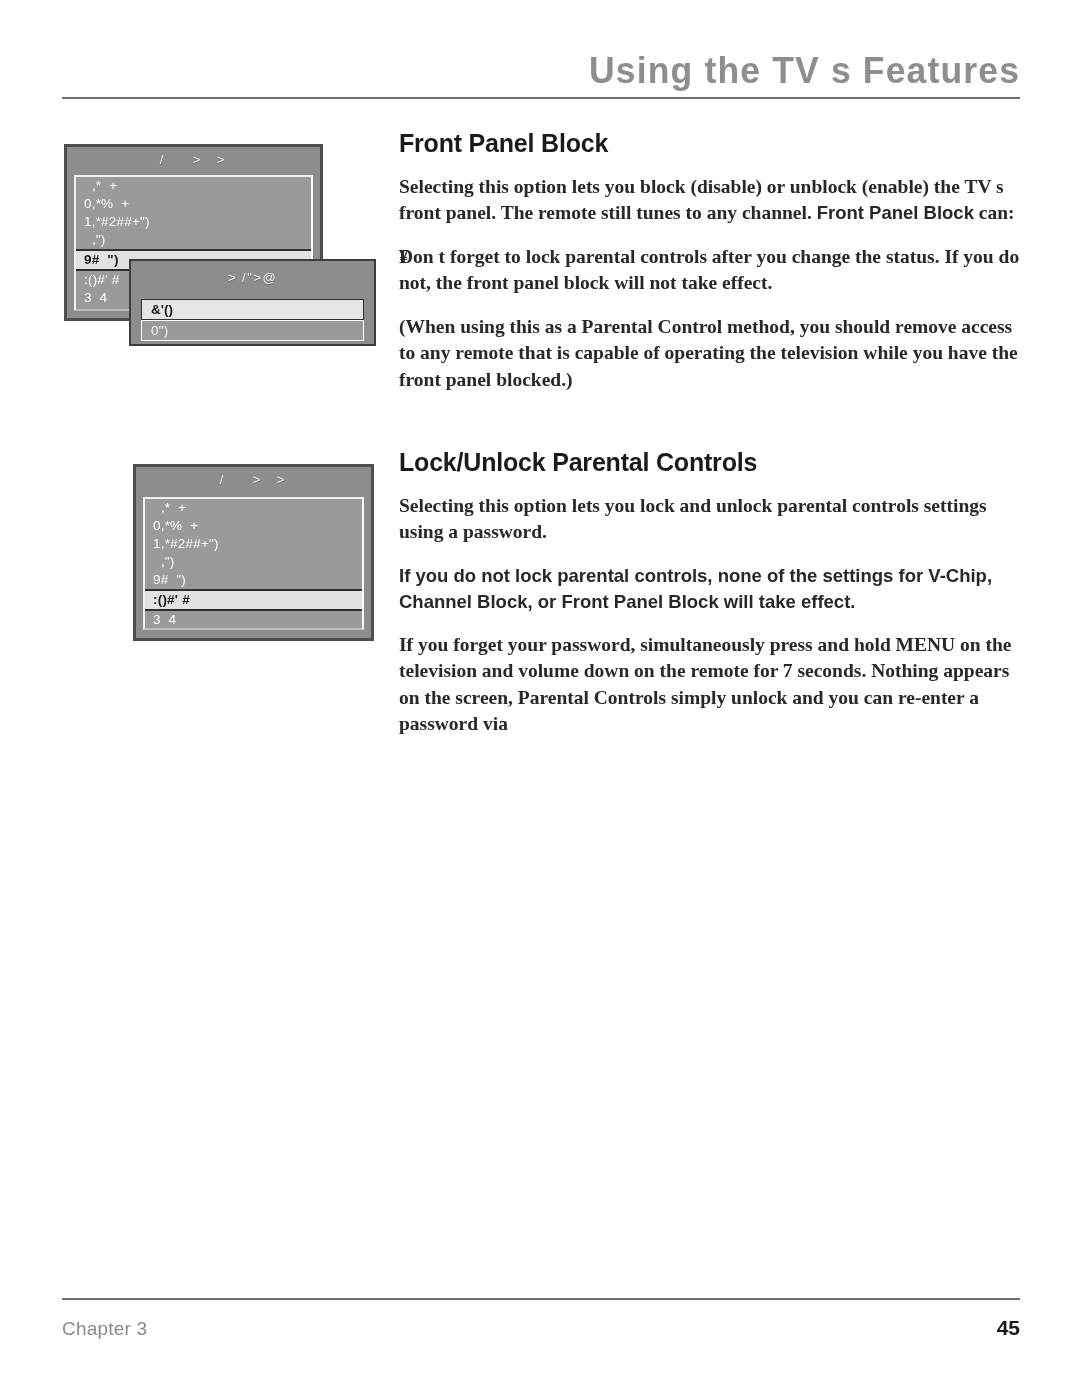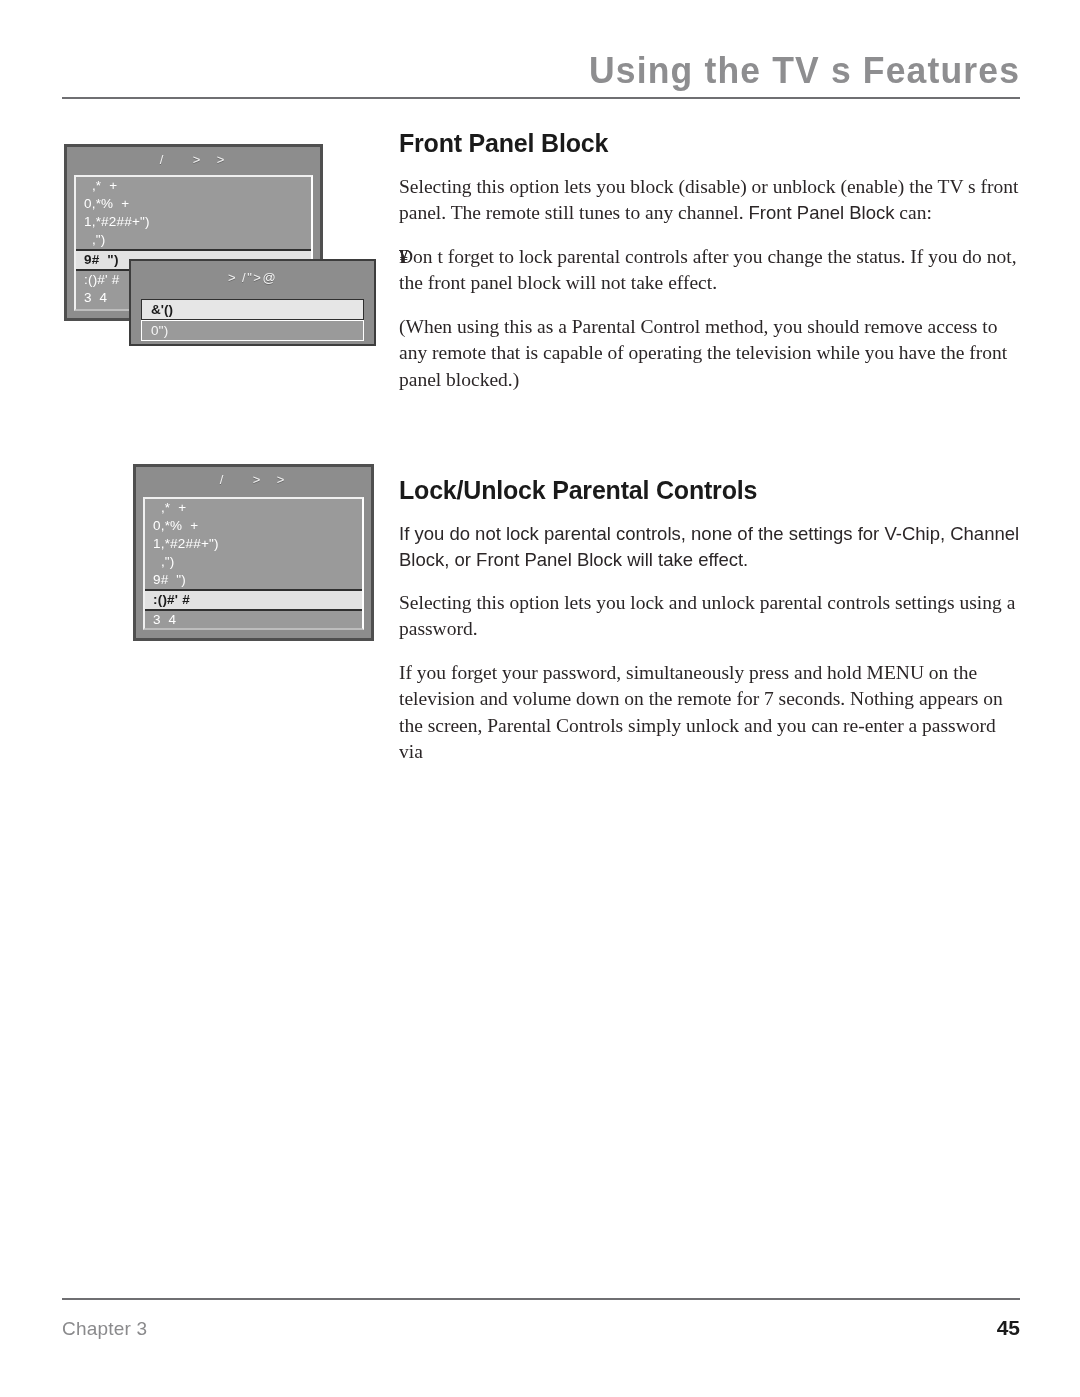--- a/index.html
+++ b/index.html
@@ -58,30 +58,31 @@
   h2.section-heading {
     font-family: "Liberation Sans", "DejaVu Sans", sans-serif;
     font-weight: bold;
     font-size: 25px;
     line-height: 1.1;
     color: #1a1a1a;
     margin: 0 0 16px 0;
     letter-spacing: -0.2px;
   }
   h2.section-heading.second {
-    margin-top: 84px;
+    margin-top: 56px;
   }
 
   p.body-text {
     font-family: "Liberation Serif", "DejaVu Serif", serif;
     font-size: 19.5px;
     line-height: 26.5px;
     margin: 0 0 17px 0;
     color: #2b2627;
     text-align: left;
+    font-weight: bold;
   }
   p.body-text.sans {
     font-family: "Liberation Sans", "DejaVu Sans", sans-serif;
     font-size: 18.5px;
     line-height: 26px;
   }
   .inline-sans {
     font-family: "Liberation Sans", "DejaVu Sans", sans-serif;
     font-size: 18.5px;
   }
@@ -318,23 +319,23 @@
       <span class="bullet-mark">¥</span>
     </li>
   </ul>
 
   <p class="body-text">Don t forget to lock parental controls after you change the status. If you do not, the front panel block will not take effect.</p>
 
   <p class="body-text">(When using this as a Parental Control method, you should remove access to any remote that is capable of operating the television while you have the front panel blocked.)</p>
 
   <h2 class="section-heading second">Lock/Unlock Parental Controls</h2>
 
+  <p class="body-text">Selecting this option lets you lock and unlock parental controls settings using a password.</p>
+
   <p class="body-text sans">If you do not lock parental controls, none of the settings for V-Chip, Channel Block, or Front Panel Block will take effect.</p>
-
-  <p class="body-text">Selecting this option lets you lock and unlock parental controls settings using a password.</p>
 
   <p class="body-text"><span>If you forget your password, simultaneously press and hold MENU on the television and volume down on the remote for 7 seconds. Nothing appears on the screen, Parental Controls simply unlock and you can re-enter a password via</span></p>
 
 </div>
 
 <div class="page-footer">
   <div class="footer-rule"></div>
   <div class="footer-row">
     <span class="footer-chapter">Chapter 3</span>
     <span class="footer-page">45</span>

